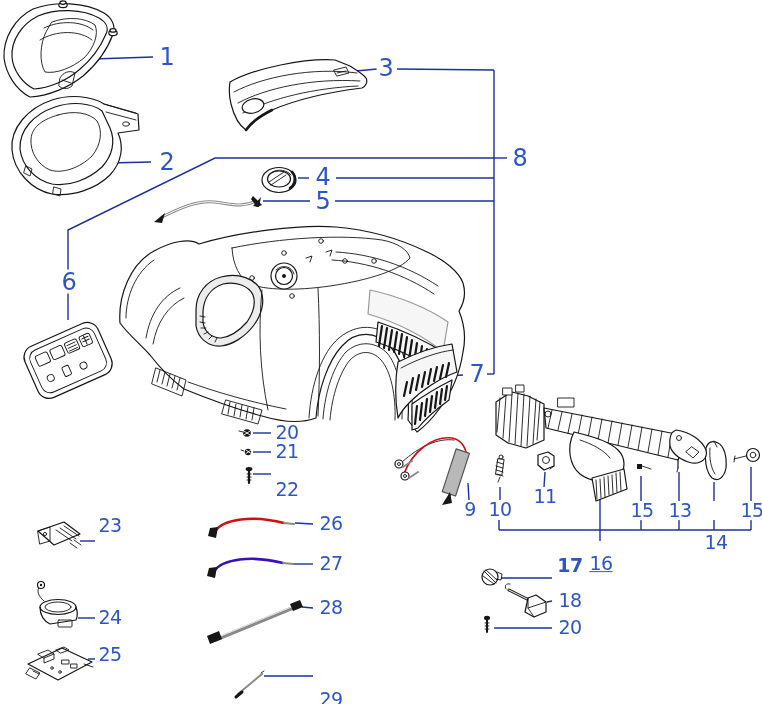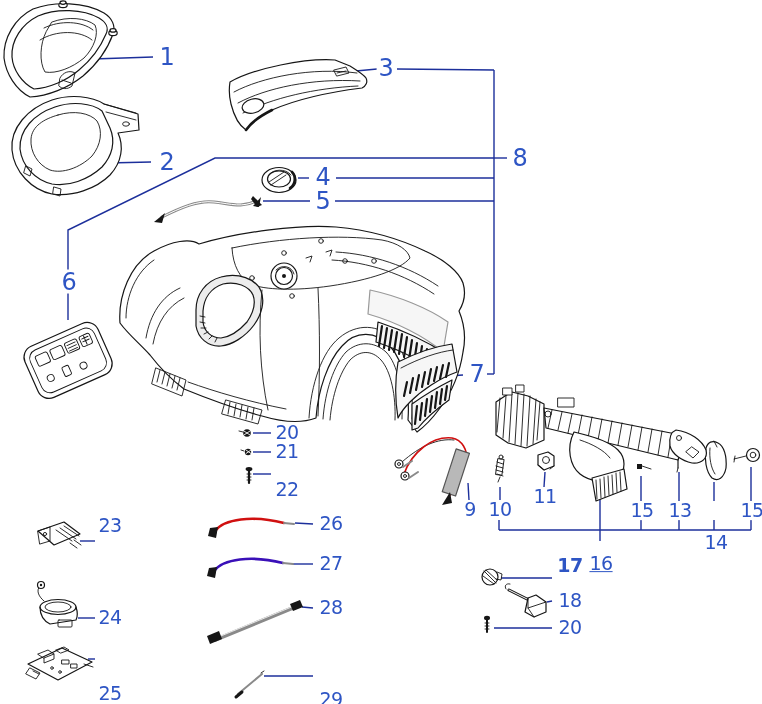--- a/index.html
+++ b/index.html
@@ -383,20 +383,20 @@
       <div class="callout" style="left: 752px; top: 511px;">15</div>
       <div class="callout" style="left: 601px; top: 564px; text-decoration: underline;">16</div>
       <div class="callout" style="left: 570px; top: 566px; font-weight: bold;">17</div>
       <div class="callout" style="left: 570px; top: 601px;">18</div>
       <div class="callout" style="left: 570px; top: 628px;">20</div>
       <div class="callout" style="left: 287px; top: 433px;">20</div>
       <div class="callout" style="left: 287px; top: 452px;">21</div>
       <div class="callout" style="left: 287px; top: 474px; margin-top: 16px;">22</div>
       <div class="callout" style="left: 110px; top: 526px;">23</div>
       <div class="callout" style="left: 110px; top: 618px;">24</div>
-      <div class="callout" style="left: 110px; top: 694px;">25</div>
+      <div class="callout" style="left: 110px; top: 655px;">25</div>
       <div class="callout" style="left: 331px; top: 524px;">26</div>
       <div class="callout" style="left: 331px; top: 564px;">27</div>
       <div class="callout" style="left: 331px; top: 608px;">28</div>
       <div class="callout" style="left: 331px; top: 676px; margin-top: 24px;">29</div>
     </div>
 
 </div>
 
 </body></html>

